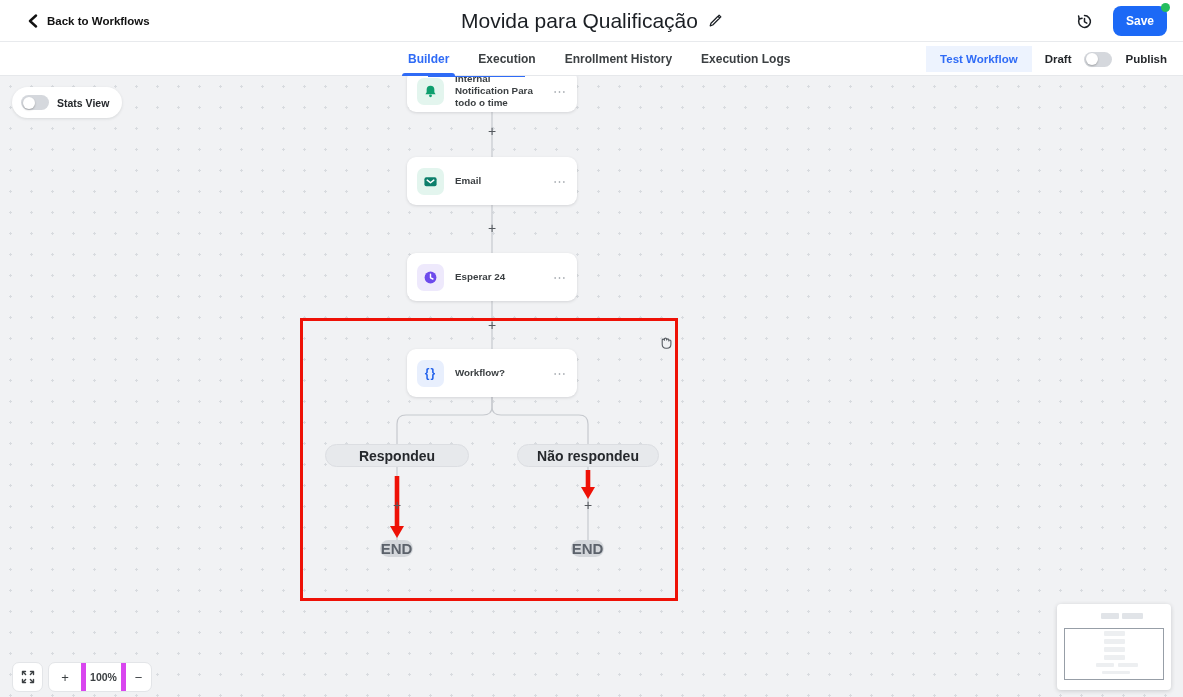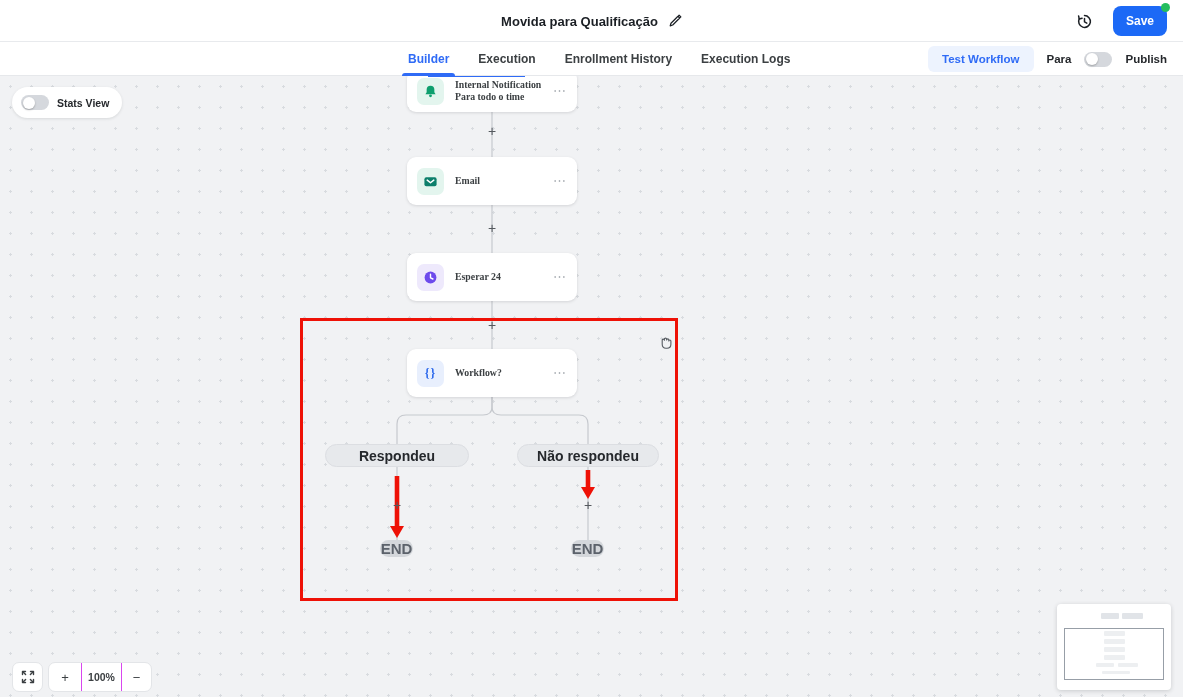--- a/index.html
+++ b/index.html
@@ -5,58 +5,58 @@
   * { margin:0; padding:0; box-sizing:border-box; }
   html,body { width:1183px; height:697px; overflow:hidden;
     font-family:"Liberation Sans", sans-serif; background:#fff; color:#202124; }
 
   
   .topbar { position:relative; height:42px; background:#fff; border-bottom:1px solid #e8eaed; }
   .back { position:absolute; left:28px; top:0; height:42px; display:flex; align-items:center; gap:9px;
     font-size:11.5px; font-weight:700; color:#111; cursor:pointer; }
   .title-wrap { position:absolute; left:0; right:0; top:0; height:42px; display:flex;
     align-items:center; justify-content:center; gap:10px; pointer-events:none; }
-  .title { font-size:13px; font-weight:700; color:#1b1f24; }
+  .title { font-size:21px; font-weight:400; color:#1b1f24; }
   .hdr-right { position:absolute; right:16px; top:0; height:42px; display:flex; align-items:center; gap:20px; }
   .save-btn { position:relative; background:#1c69f6; color:#fff; font-size:12px; font-weight:700;
     border:none; border-radius:8px; padding:8px 13px; cursor:pointer; }
   .save-dot { position:absolute; right:-3px; top:-3px; width:9px; height:9px; border-radius:50%;
     background:#24bd5e; }
 
   
   .tabbar { position:relative; height:34px; background:#fff; border-bottom:1px solid #e6e8eb; }
   .tabs { position:absolute; left:408px; top:0; height:34px; display:flex; gap:29px; }
   .tab { position:relative; height:34px; display:flex; align-items:center; font-size:12px;
     font-weight:600; color:#3c4043; cursor:pointer; }
   .tab.active { color:#2f6bf6; }
   .tab.active::after { content:""; position:absolute; left:-6px; right:-6px; bottom:0; height:3px;
     background:#2f6bf6; border-radius:3px 3px 0 0; }
   .tabbar-right { position:absolute; right:16px; top:0; height:34px; display:flex; align-items:center; gap:13px; }
   .test-btn { background:#edf3fe; color:#2f6bf6; font-size:11.5px; font-weight:700;
-    border:none; border-radius:6px; padding:7px 14px; cursor:pointer; }
+    border:none; border-radius:0; padding:7px 14px; cursor:pointer; }
   .pub-label { font-size:11.5px; font-weight:600; color:#25282c; }
 
   
   .toggle { width:28px; height:15px; background:#d5d8dd; border-radius:8px; position:relative; cursor:pointer; }
   .toggle .knob { position:absolute; left:2px; top:1.5px; width:12px; height:12px; border-radius:50%;
     background:#fff; box-shadow:0 1px 2px rgba(0,0,0,.25); }
 
   
   .canvas { position:relative; width:1183px; height:621px; background:#f1f2f4; overflow:hidden;
     background-image:radial-gradient(#d8dbdf 1px, rgba(0,0,0,0) 1.2px); background-size:21px 21px; }
   .svg-layer { position:absolute; left:0; top:0; pointer-events:none; }
 
   .stats-pill { position:absolute; left:12px; top:11px; height:31px; background:#fff; border-radius:16px;
     box-shadow:0 1px 3px rgba(60,64,67,.14); display:flex; align-items:center; gap:8px; padding:0 13px 0 9px;
     cursor:pointer; }
   .stats-pill .lbl { font-size:10.5px; font-weight:600; color:#25282c; }
 
   .node { position:absolute; left:407px; width:170px; height:48px; background:#fff; border-radius:9px;
     box-shadow:0 1px 3px rgba(60,64,67,.16); display:flex; align-items:center; padding:0 10px; gap:11px;
-    cursor:pointer;font-family:Liberation Serif, serif; }
+    cursor:pointer; }
   .node .nicon { width:27px; height:27px; border-radius:7px; display:flex; align-items:center;
     justify-content:center; flex:0 0 auto; }
   .node .nlabel { font-size:9.8px; font-weight:600; color:#3c4043; line-height:1.25; flex:1 1 auto; }
   .node .dots { font-size:13px; color:#9aa0a6; letter-spacing:1px; flex:0 0 auto; cursor:pointer; }
   .braces { font-size:12px; font-weight:700; color:#2563eb; letter-spacing:1px; }
 
   .plus { position:absolute; transform:translate(-50%,-50%); font-size:14px; color:#55595e;
     line-height:1; cursor:pointer; }
 
   .branch-pill { position:absolute; height:23px; background:#e7e9ec; border:1px solid #dcdee2;
@@ -69,34 +69,40 @@
   .anno-rect { position:absolute; left:300px; top:242px; width:378px; height:283px;
     border:3.5px solid #ee1106; pointer-events:none; }
 
   
   .ctl-btn { position:absolute; background:#fff; border:1px solid #e3e5e8; border-radius:7px;
     display:flex; align-items:center; justify-content:center; cursor:pointer; }
   .zoom-group { position:absolute; left:48px; top:586px; height:30px; background:#fff;
     border:1px solid #e3e5e8; border-radius:7px; display:flex; align-items:stretch; overflow:hidden; }
   .zoom-cell { display:flex; align-items:center; justify-content:center; font-size:13px; color:#3c4043;
     cursor:pointer; }
-  .zoom-cell + .zoom-cell { border-left:1px solid #d946ef; }
+  .zoom-cell + .zoom-cell { border-left:5px solid #d946ef; }
   .zoom-pct { font-size:10.5px; font-weight:600; width:40px; }
 
   
   .minimap { position:absolute; left:1057px; top:528px; width:114px; height:86px; background:#fff;
     border-radius:4px; box-shadow:0 1px 4px rgba(60,64,67,.22); }
   .mm-bar { position:absolute; background:#e1e4e8; border-radius:1px; }
   .mm-view { position:absolute; left:7px; top:24px; width:100px; height:52px; border:1.5px solid #979ea7;
     background:rgba(255,255,255,.4); cursor:pointer; }
 </style>
 </head>
 <body>
 
 <div class="topbar">
+  <div class="back">
+    <svg width="10" height="14" viewBox="0 0 10 14">
+      <polyline points="8,1.5 2,7 8,12.5" fill="none" stroke="#111" stroke-width="2.4" stroke-linecap="round" stroke-linejoin="round"></polyline>
+    </svg>
+    <span>Back to Workflows</span>
+  </div>
   <div class="title-wrap">
     <span class="title">Movida para Qualificação</span>
     <svg width="14" height="14" viewBox="0 0 16 16" style="pointer-events:auto;cursor:pointer;">
       <path d="M2.5 13.5 3.4 10.6 11.4 2.6 13.4 4.6 5.4 12.6 Z M11.9 2.1 12.7 1.3 14.7 3.3 13.9 4.1" fill="none" stroke="#1b1f24" stroke-width="1.4" stroke-linejoin="round"></path>
     </svg>
   </div>
   <div class="hdr-right">
     <svg width="17" height="17" viewBox="0 0 17 17" style="cursor:pointer;">
       <path d="M8.5 2.6 a5.9 5.9 0 1 1 -5.3 3.3" fill="none" stroke="#1b1f24" stroke-width="1.5" stroke-linecap="round"></path>
       <polyline points="2.6,2.9 3.2,5.9 6.1,5.2" fill="none" stroke="#1b1f24" stroke-width="1.5" stroke-linecap="round" stroke-linejoin="round"></polyline>
@@ -111,21 +117,21 @@
 
 <div class="tabbar">
   <div class="tabs">
     <div class="tab active">Builder</div>
     <div class="tab">Execution</div>
     <div class="tab">Enrollment History</div>
     <div class="tab">Execution Logs</div>
   </div>
   <div class="tabbar-right">
     <button class="test-btn">Test Workflow</button>
-    <span class="pub-label">Para</span>
+    <span class="pub-label">Draft</span>
     <div class="toggle">
         <div class="knob"></div>
       </div>
     <span class="pub-label">Publish</span>
   </div>
 </div>
 
 <div class="canvas">
 
   <svg class="svg-layer" width="1183" height="621" viewBox="0 0 1183 621">

